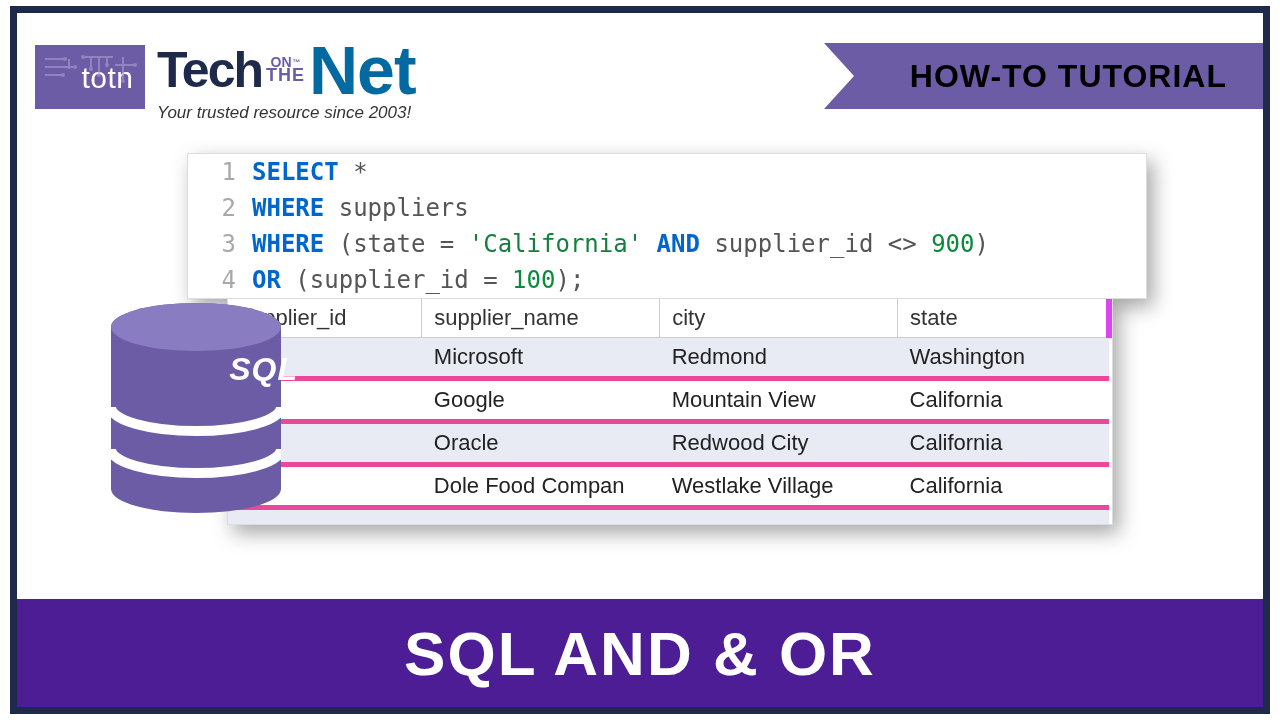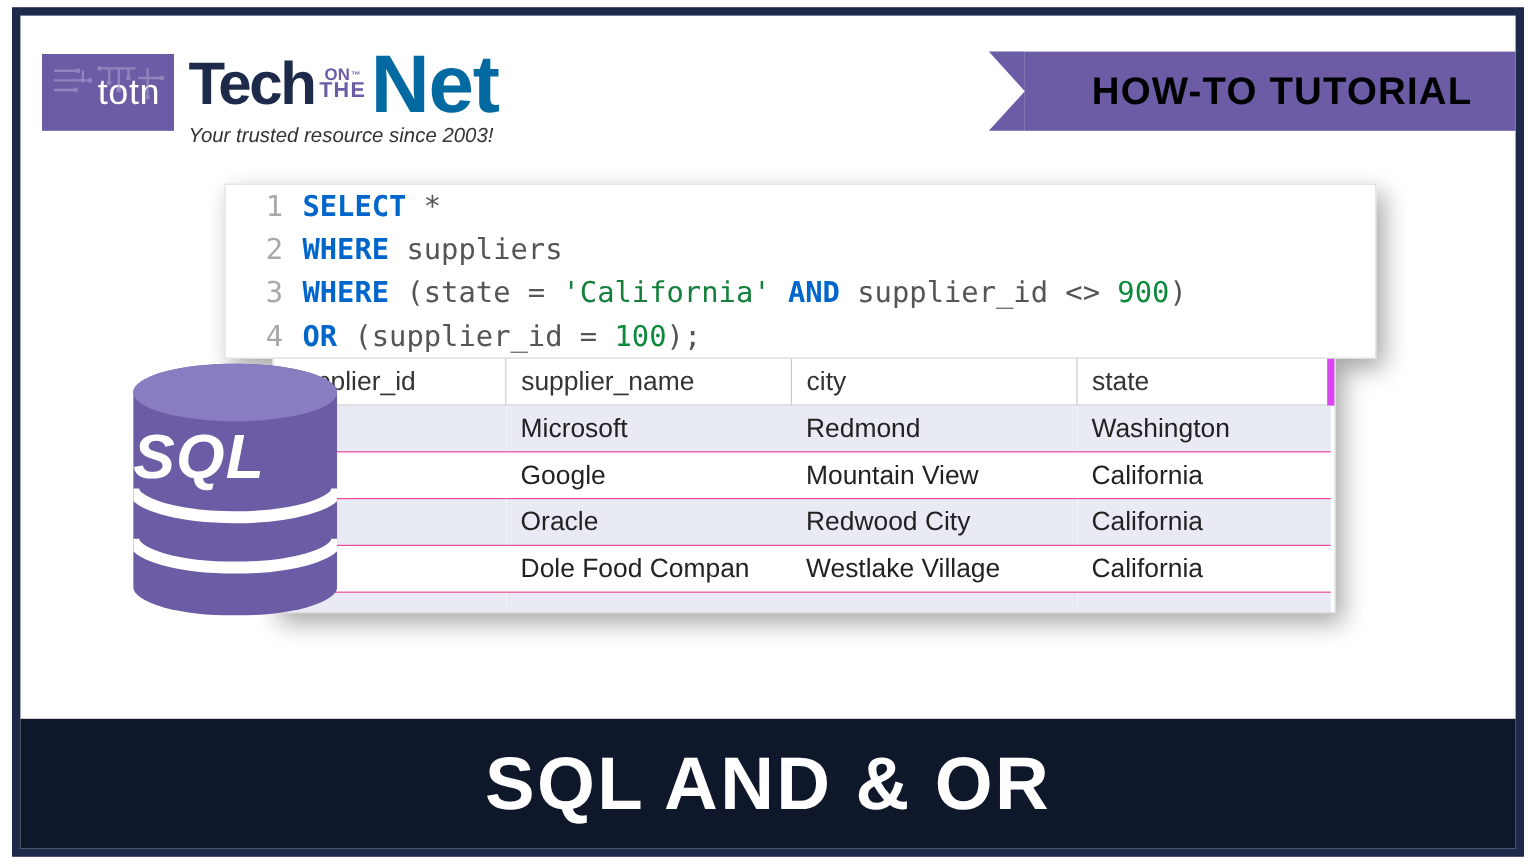--- a/index.html
+++ b/index.html
@@ -138,48 +138,48 @@
   .table-box th {
     text-align: left; font-weight: 400; color: #333;
     padding: 6px 8px 6px 12px;
     border-right: 1px solid #ccc;
     border-bottom: 1px solid #ccc;
     background: #fff;
     white-space: nowrap; overflow: hidden;
   }
   .table-box td {
     padding: 6px 8px 6px 12px;
-    border-bottom: 1px solid #ec4899;
+    border-bottom: 5px solid #ec4899;
     white-space: nowrap; overflow: hidden;
   }
   .table-box tbody tr:nth-child(odd) { background: #e8eaf4; }
   .table-box tbody tr:nth-child(even) { background: #fff; }
   .table-box .last-row td { border-bottom: none; height: 16px; padding:0; }
 
   
   .db {
     position: absolute;
     top: 290px; left: 94px;
     width: 170px;
     z-index: 5;
   }
   .db svg { width: 100%; display: block; }
   .db .sql-label {
-    position: absolute; top: 48px; left: 0; width: 100%;
-    text-align: left;
-    color: #fff; font-weight: 700; font-size: 52px; font-style: italic;
+    position: absolute; top: 48px; left: 17px; width: 100%;
+    text-align: right;
+    color: #fff; font-weight: 700; font-size: 32px; font-style: italic;
     letter-spacing: 1px;
   }
 
   
   .footer {
     position: absolute;
     left: 0; right: 0; bottom: 0;
     height: 108px;
-    background: #0f172a;
+    background: #4c1d95;
     color: #fff;
     display: flex; align-items: center; justify-content: center;
     font-weight: 700;
     font-size: 62px;
     letter-spacing: 2px;
   }
 </style>
 </head>
 <body>
 

